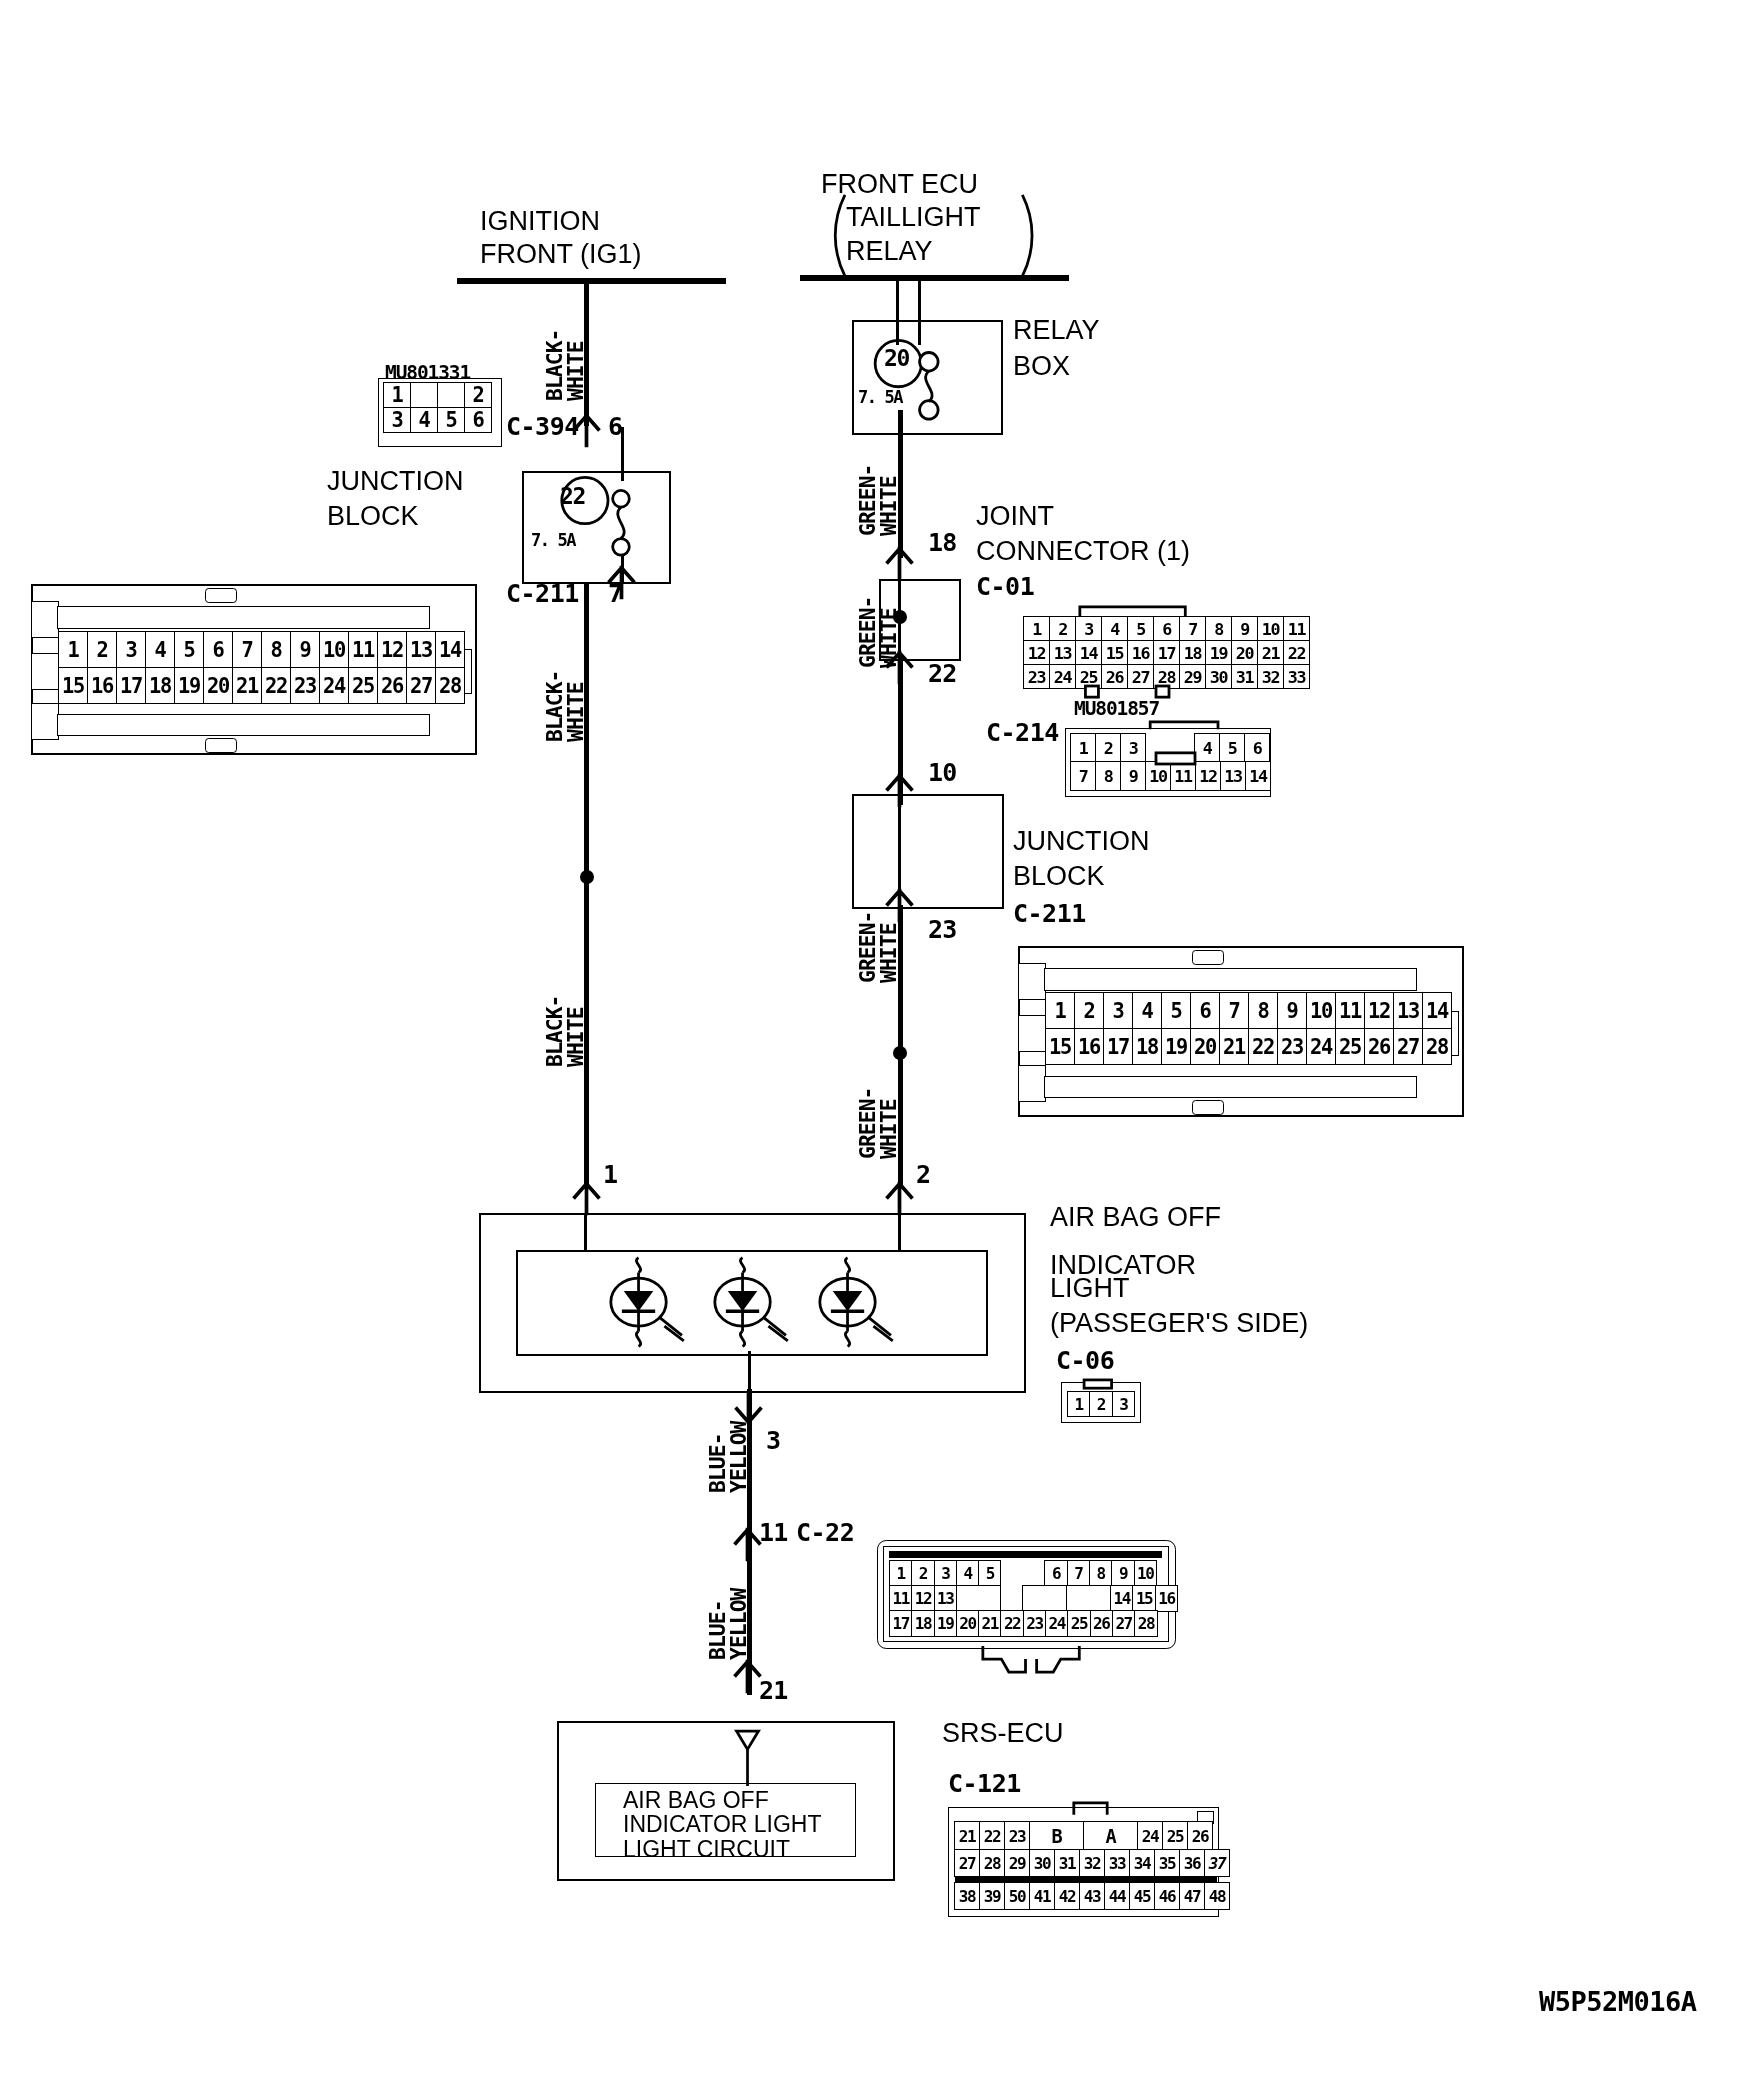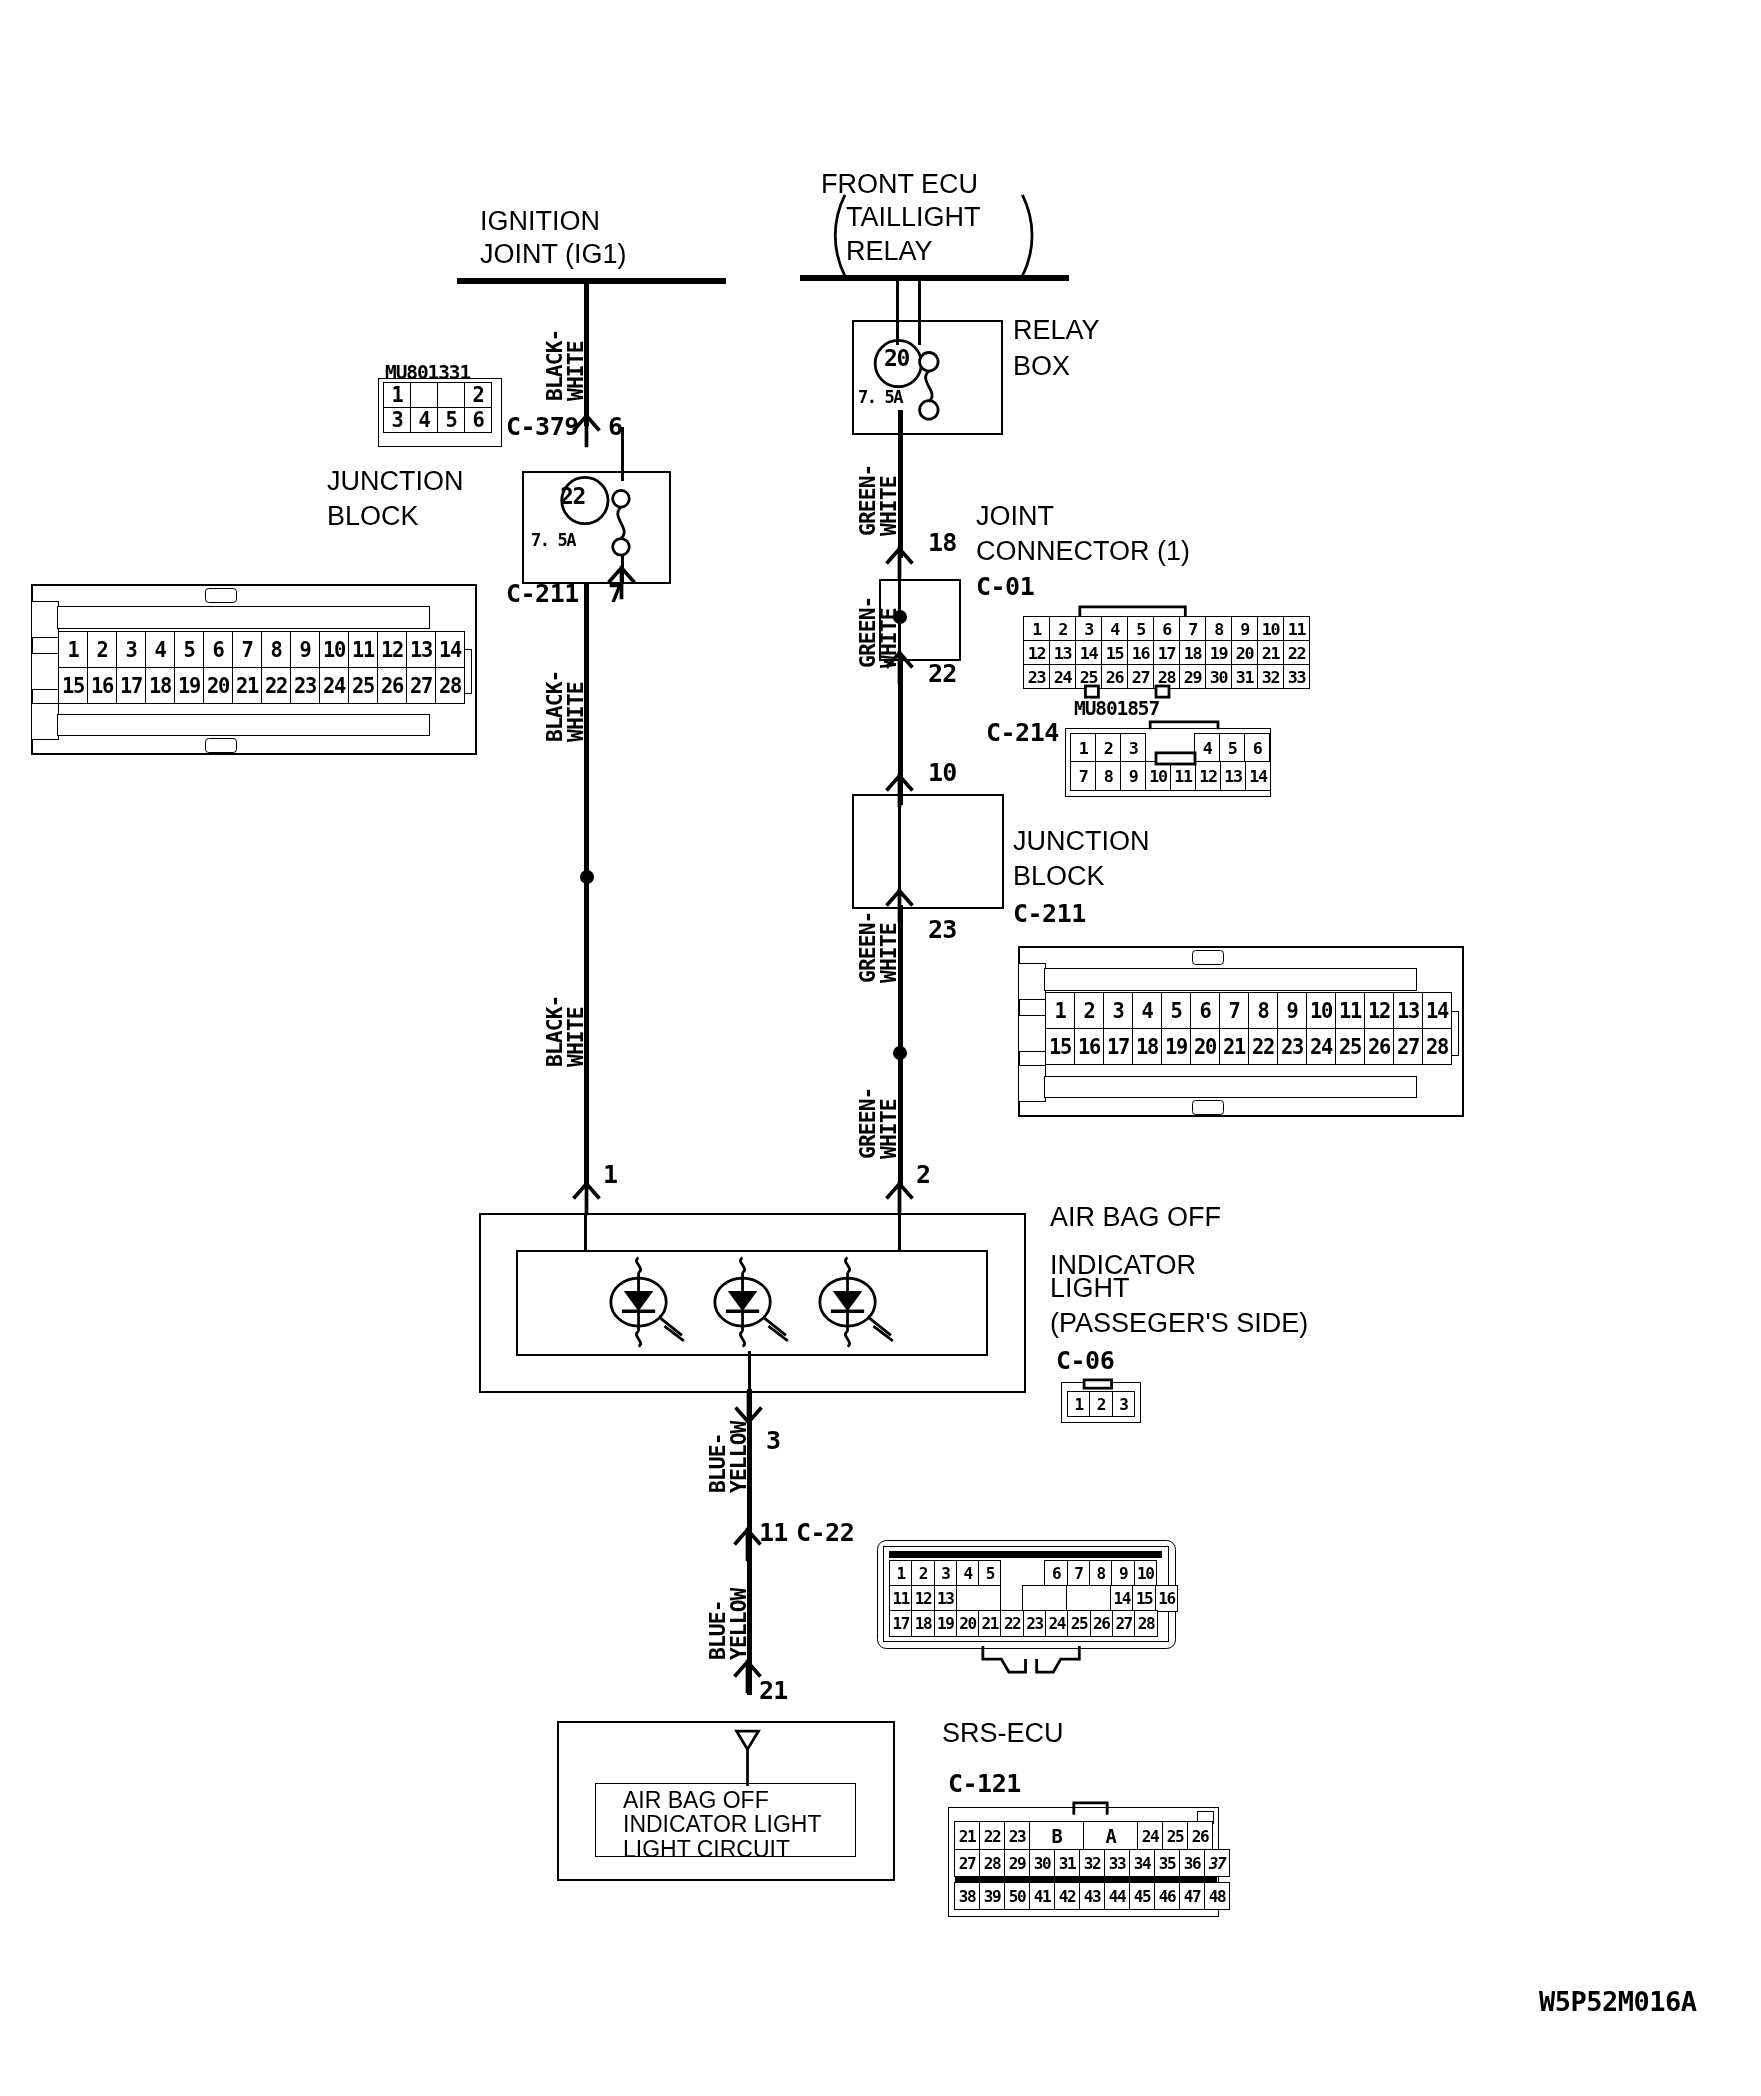--- a/index.html
+++ b/index.html
@@ -99,21 +99,21 @@
   svg{display:block;overflow:visible;}
   .svgabs{position:absolute;}
 </style>
 </head>
 <body>
 
 <div id="root">
 
 
   <div class="txt lbl" style="left:480px;top:206px;">IGNITION</div>
-  <div class="txt lbl" style="left:480px;top:239px;">JOINT (IG1)</div>
+  <div class="txt lbl" style="left:480px;top:239px;">FRONT (IG1)</div>
   <div class="busbar" style="left:457px;top:278px;width:269px;"></div>
 
   <div class="vwire" style="left:584px;top:278px;height:148px;"></div>
   <div class="wirecolor" style="left:544px;top:401px;">BLACK-
 WHITE</div>
 
   <div class="txt cond-sm" style="left:385px;top:362px;">MU801331</div>
   <table class="conn" style="left:383px;top:382px;font-size:20.4px;">
     <tbody>
         <tr>
@@ -125,21 +125,21 @@
     <tr>
       <td style="width:26px;height:24px;">3</td>
       <td style="width:26px;height:24px;">4</td>
       <td style="width:26px;height:24px;">5</td>
       <td style="width:26px;height:24px;">6</td>
     </tr>
   </tbody>
     </table>
   <div class="boxthin" style="left:378px;top:378px;width:122px;height:67px;"></div>
 
-  <div class="txt code" style="left:506px;top:413px;">C-379</div>
+  <div class="txt code" style="left:506px;top:413px;">C-394</div>
   <div class="txt pin" style="left:608px;top:413px;">6</div>
 
   <svg class="svgabs" style="left:564px;top:412px;" width="45" height="37" viewBox="0 0 48 40">
     <path d="M24 38 L24 2 M10 20 L24 4 L38 20" stroke="#000" stroke-width="4" fill="none"></path>
   </svg>
 
   <div class="txt lbl" style="left:327px;top:466px;">JUNCTION</div>
   <div class="txt lbl" style="left:327px;top:501px;">BLOCK</div>
   <div class="box" style="left:522px;top:471px;width:145px;height:109px;"></div>
 

